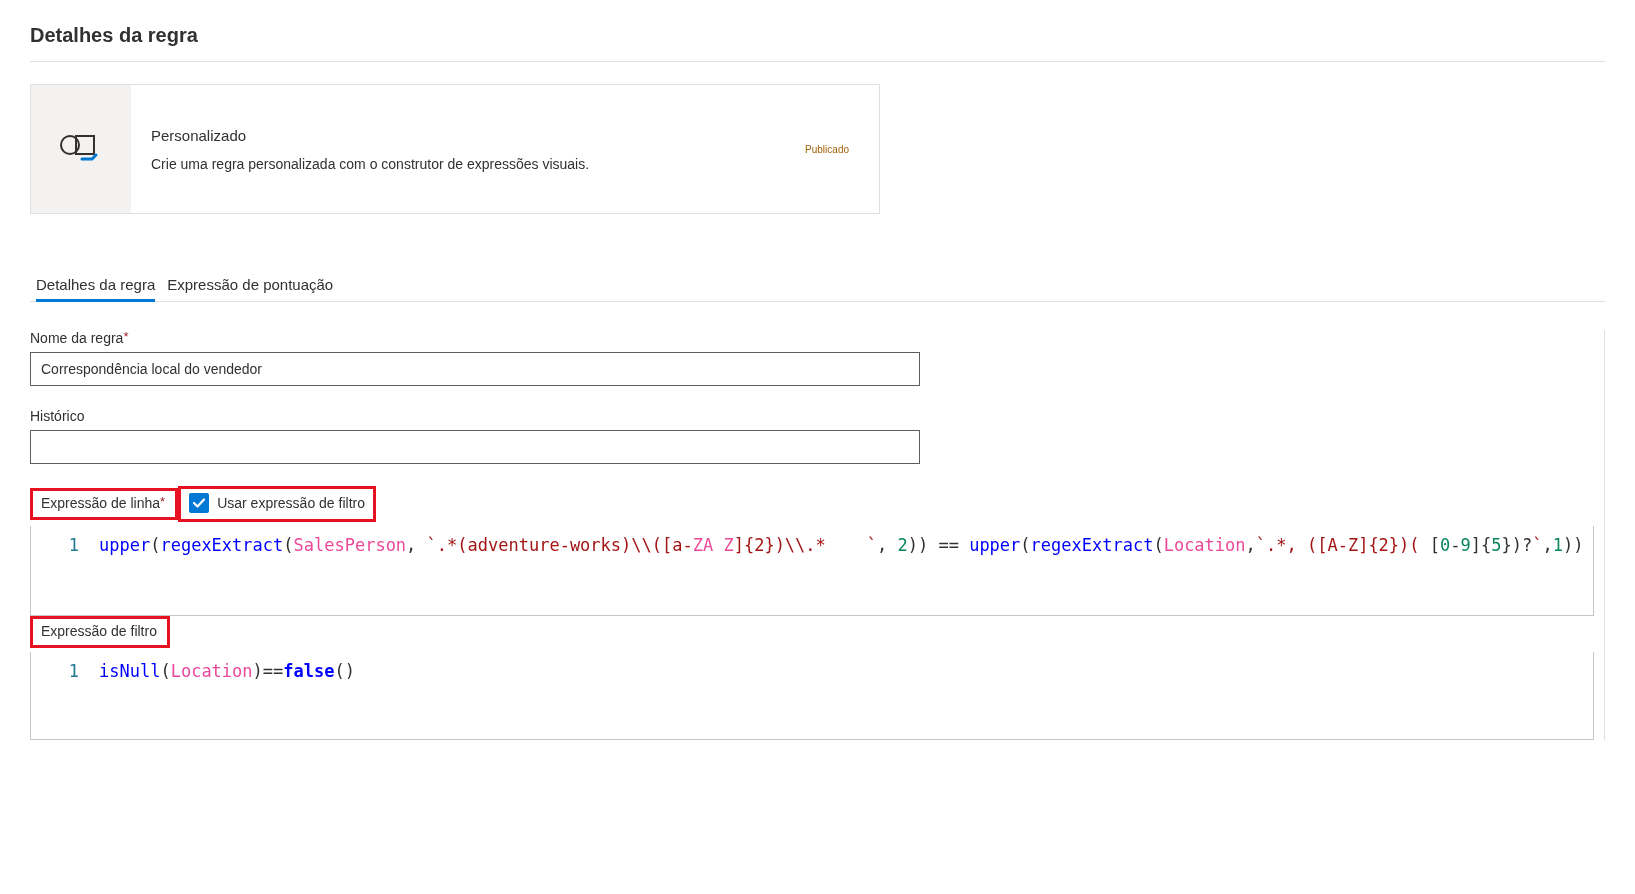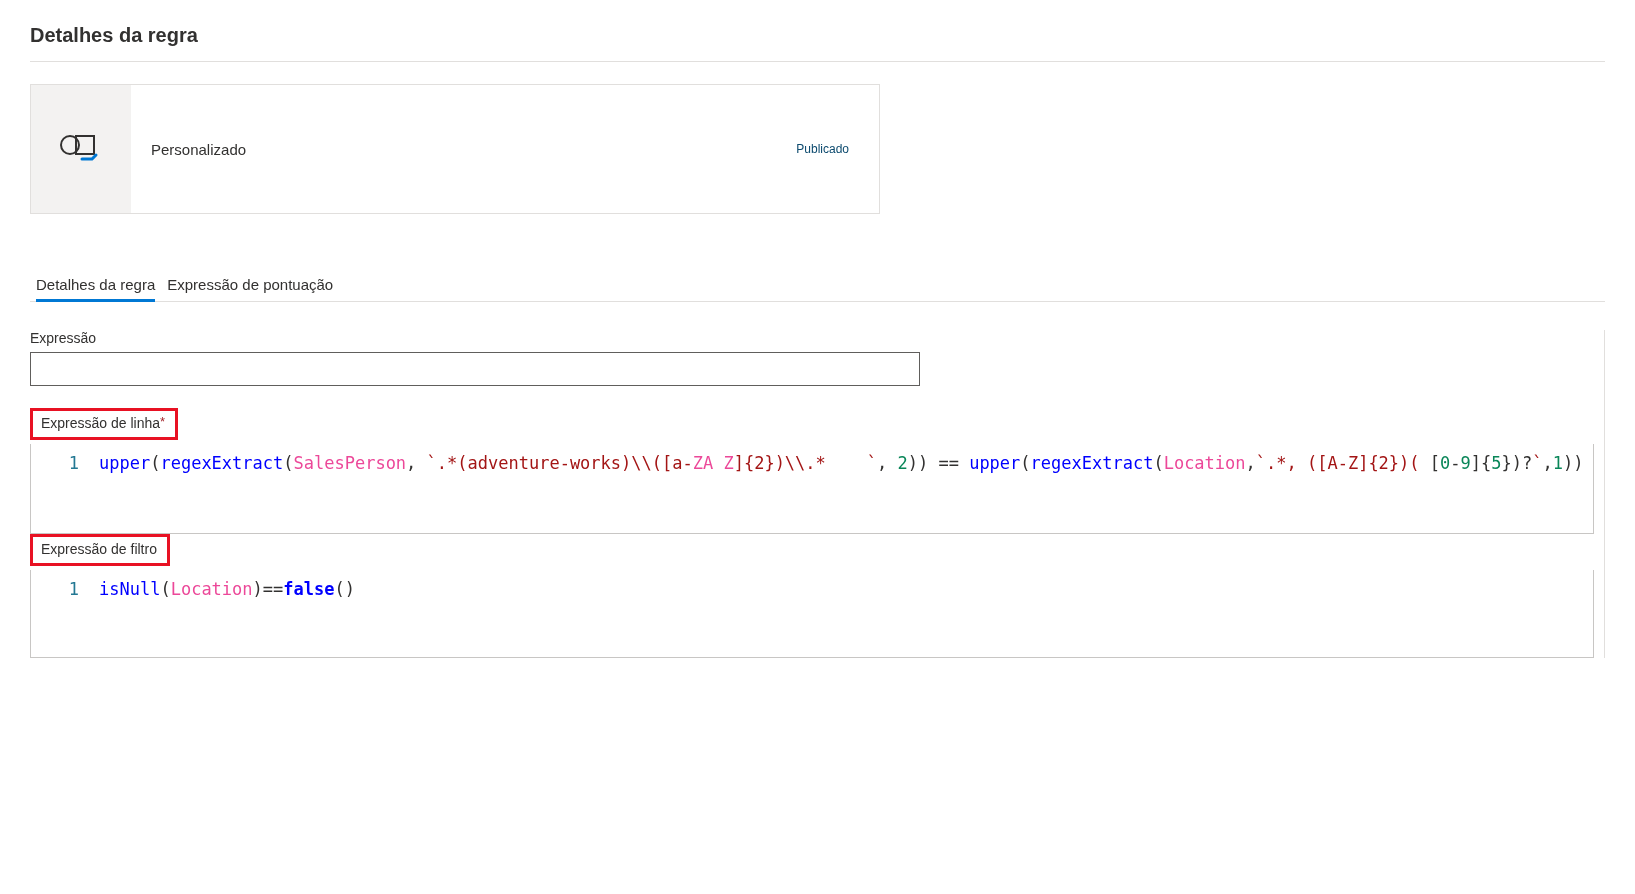--- a/index.html
+++ b/index.html
@@ -50,22 +50,22 @@
   }
   .rule-card-title {
     font-size: 15px;
     font-weight: 400;
   }
   .rule-card-desc {
     font-size: 14px;
     color: #323130;
   }
   .rule-card-status {
-    font-size: 12px;
-    color: #0c4a6e;
+    font-size: 10px;
+    color: #a16207;
   }
   .tabs {
     display: flex;
     gap: 4px;
     margin-top: 56px;
     border-bottom: 1px solid #e1dfdd;
     align-items: flex-end;
   }
   .tab {
     padding: 6px 0 8px 0;
@@ -193,44 +193,57 @@
   <div class="rule-card-icon">
     <svg width="46" height="40" viewBox="0 0 46 40">
       <circle cx="12" cy="16" r="9" fill="none" stroke="#323130" stroke-width="2"></circle>
       <rect x="18" y="7" width="18" height="18" fill="none" stroke="#323130" stroke-width="2"></rect>
       <path d="M24 30 L34 30 L38 26" fill="none" stroke="#0078d4" stroke-width="3" stroke-linecap="round"></path>
     </svg>
   </div>
   <div class="rule-card-body">
     <div class="rule-card-text">
       <div class="rule-card-title">Personalizado</div>
+      <div class="rule-card-desc">Crie uma regra personalizada com o construtor de expressões visuais.</div>
     </div>
     <div class="rule-card-status">Publicado</div>
   </div>
 </div>
 
 <div class="tabs">
   <div class="tab active">Detalhes da regra</div>
   <div class="tab">Expressão de pontuação</div>
 </div>
 
 <div class="main-right-area">
 
   <div class="form-area">
-
     <div class="field-block">
-      <span class="field-label">Expressão</span><br>
+      <span class="field-label"><span>Nome da regra</span><span class="req-star">*</span></span><br>
+      <input class="text-input" type="text" value="Correspondência local do vendedor" style="">
+    </div>
+
+    <div class="field-block">
+      <span class="field-label">Histórico</span><br>
       <input class="text-input" type="text" value="" style="">
     </div>
   </div>
 
   <div class="row-expr-header">
     <div class="expr-label-box">
       <span class="field-label"><span>Expressão de linha</span><span class="req-star">*</span></span>
     </div>
+    <div class="filter-toggle-box">
+      <div class="checkbox-box">
+        <svg width="14" height="14" viewBox="0 0 14 14">
+          <path d="M2 7 L5.5 10.5 L12 3.5" stroke="#fff" stroke-width="2.2" fill="none" stroke-linecap="round" stroke-linejoin="round"></path>
+        </svg>
+      </div>
+      <span>Usar expressão de filtro</span>
+    </div>
   </div>
 
   <div class="code-editor top editor-h90">
     <div class="gutter">1</div>
     <div class="code-content" id="row-code"><span class="tok-fn">upper</span><span class="tok-op">(</span><span class="tok-fn">regexExtract</span><span class="tok-op">(</span><span class="tok-id">SalesPerson</span><span class="tok-op">, </span><span class="tok-str">`.*(adventure-works)\\([a-</span><span class="tok-id">ZA</span><span class="tok-op"> </span><span class="tok-id">Z</span><span class="tok-str">]{2})\\.*    `</span><span class="tok-op">, </span><span class="tok-num">2</span><span class="tok-op">)) == </span><span class="tok-fn">upper</span><span class="tok-op">(</span><span class="tok-fn">regexExtract</span><span class="tok-op">(</span><span class="tok-id">Location</span><span class="tok-op">,</span><span class="tok-str">`.*, ([A-Z]{2})( </span><span class="tok-op">[</span><span class="tok-num">0</span><span class="tok-op">-</span><span class="tok-num">9</span><span class="tok-op">]{</span><span class="tok-num">5</span><span class="tok-op">})?</span><span class="tok-str">`</span><span class="tok-op">,</span><span class="tok-num">1</span><span class="tok-op">))</span></div>
   </div>
 
   <div class="filter-label-wrap">
     <div class="expr-label-box">
       <span class="field-label">Expressão de filtro</span>

